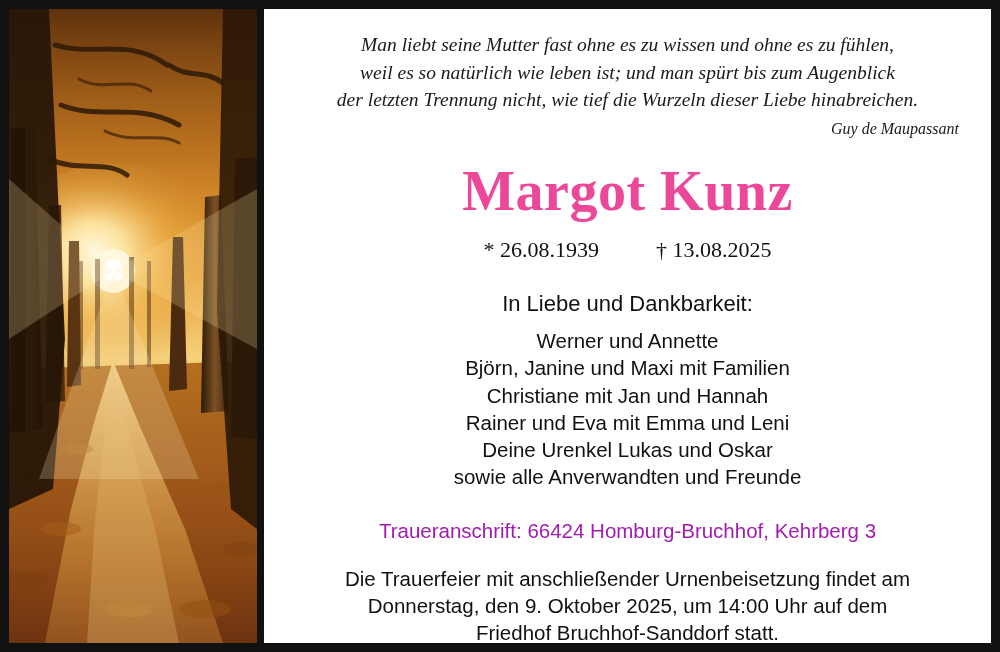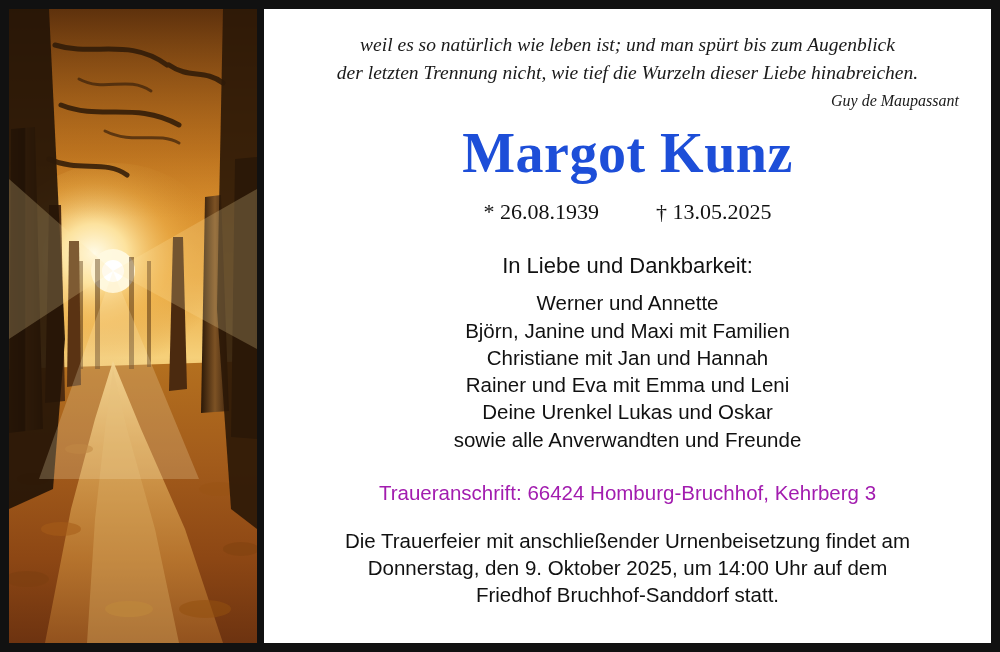--- a/index.html
+++ b/index.html
@@ -69,22 +69,22 @@
     margin-top: 6px;
     padding-right: 6px;
     color: #1a1a1a;
   }
   .name {
     font-family: "Liberation Serif", serif;
     font-weight: bold;
     font-size: 56px;
     letter-spacing: 0.5px;
     line-height: 1;
-    margin-top: 15px;
-    color: #1d4ed8;
+    margin-top: 25px;
+    color: #ec4899;
   }
   .maiden {
     font-family: "Liberation Sans", sans-serif;
     font-size: 22px;
     margin-top: 14px;
     color: #141414;
   }
   .dates {
     font-family: "Liberation Serif", serif;
     font-size: 22px;
@@ -237,33 +237,34 @@
         </g>
 
         <rect x="0" y="0" width="248" height="634" fill="none"></rect>
         <path d="M0 0 H248 V634 H0 Z" fill="none"></path>
       </svg>
     </div>
 
     <div class="content">
 
       <div class="quote">
+        <span class="quote-line">Man liebt seine Mutter fast ohne es zu wissen und ohne es zu fühlen,</span>
         <span class="quote-line">weil es so natürlich wie leben ist; und man spürt bis zum Augenblick</span>
         <span class="quote-line">der letzten Trennung nicht, wie tief die Wurzeln dieser Liebe hinabreichen.</span>
       </div>
       <div class="quote-author">Guy de Maupassant</div>
 
       <div class="name">Margot Kunz</div>
 
       <div class="dates">
         <span>*</span>
         <span>26.08.1939</span>
         <span class="sep"></span>
         <span>†</span>
-        <span>13.05.2025</span>
+        <span>13.08.2025</span>
       </div>
 
       <div class="section-head">In Liebe und Dankbarkeit:</div>
 
       <div class="family">
         <span class="family-line">Werner und Annette</span>
         <span class="family-line">Björn, Janine und Maxi mit Familien</span>
         <span class="family-line">Christiane mit Jan und Hannah</span>
         <span class="family-line">Rainer und Eva mit Emma und Leni</span>
         <span class="family-line">Deine Urenkel Lukas und Oskar</span>

